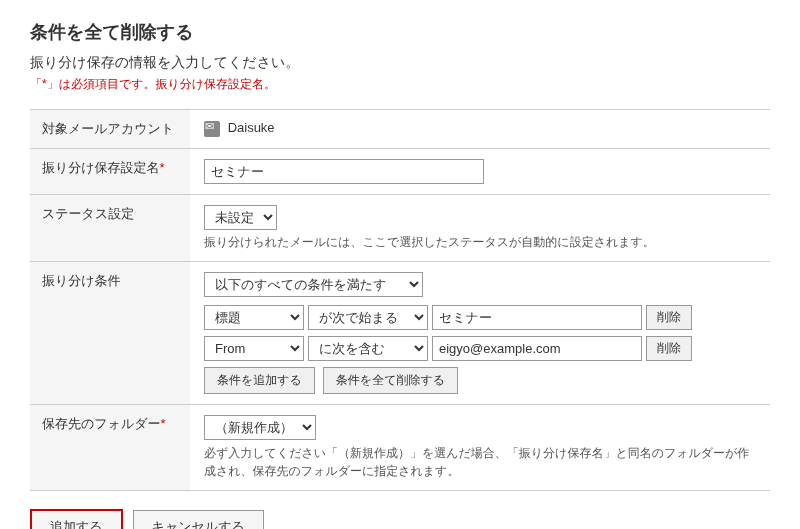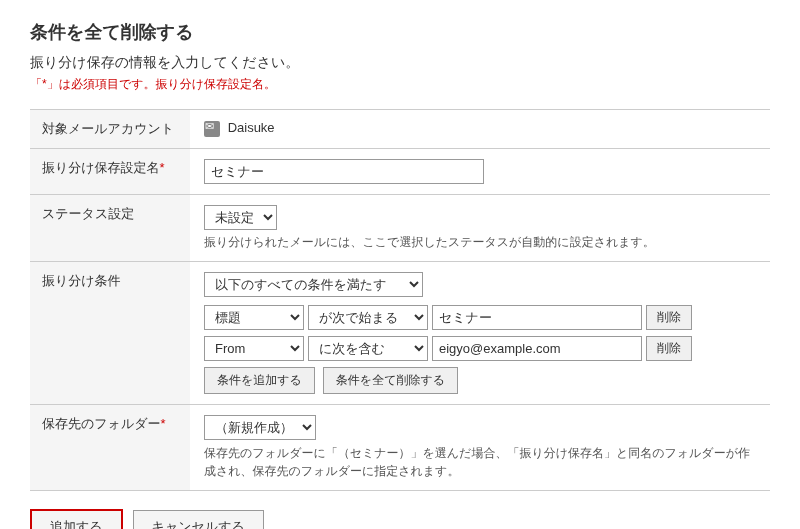--- a/index.html
+++ b/index.html
@@ -264,21 +264,21 @@
   <tr>
     <td class="label">
       <span>保存先のフォルダー</span><span class="required-star">*</span>
     </td>
     <td class="value">
       <select>
         <option>（新規作成）</option>
         <option>受信トレイ</option>
         <option>送信済み</option>
       </select>
-      <div class="folder-note">保存先のフォルダーに「（セミナー）」を選んだ場合、「振り分け保存名」と同名のフォルダーが作成され、保存先のフォルダーに指定されます。</div>
+      <div class="folder-note">必ず入力してください「（新規作成）」を選んだ場合、「振り分け保存名」と同名のフォルダーが作成され、保存先のフォルダーに指定されます。</div>
     </td>
   </tr>
 </tbody>
   </table>
 
 <div class="bottom-btns">
   <button class="submit-btn">追加する</button>
   <button class="cancel-btn">キャンセルする</button>
 </div>
 

